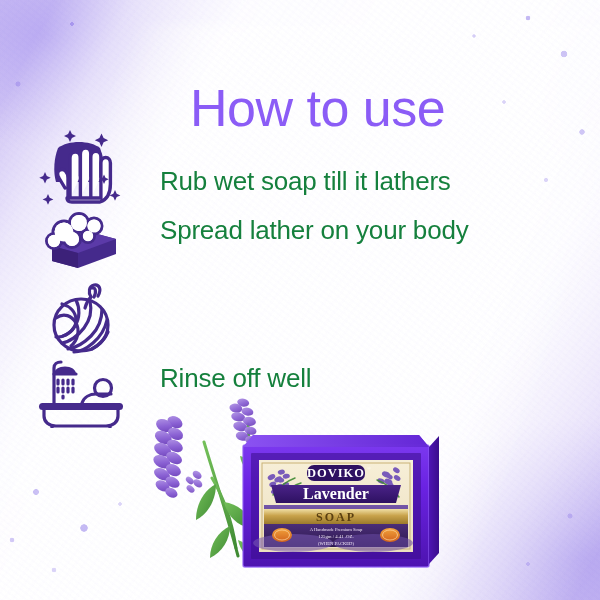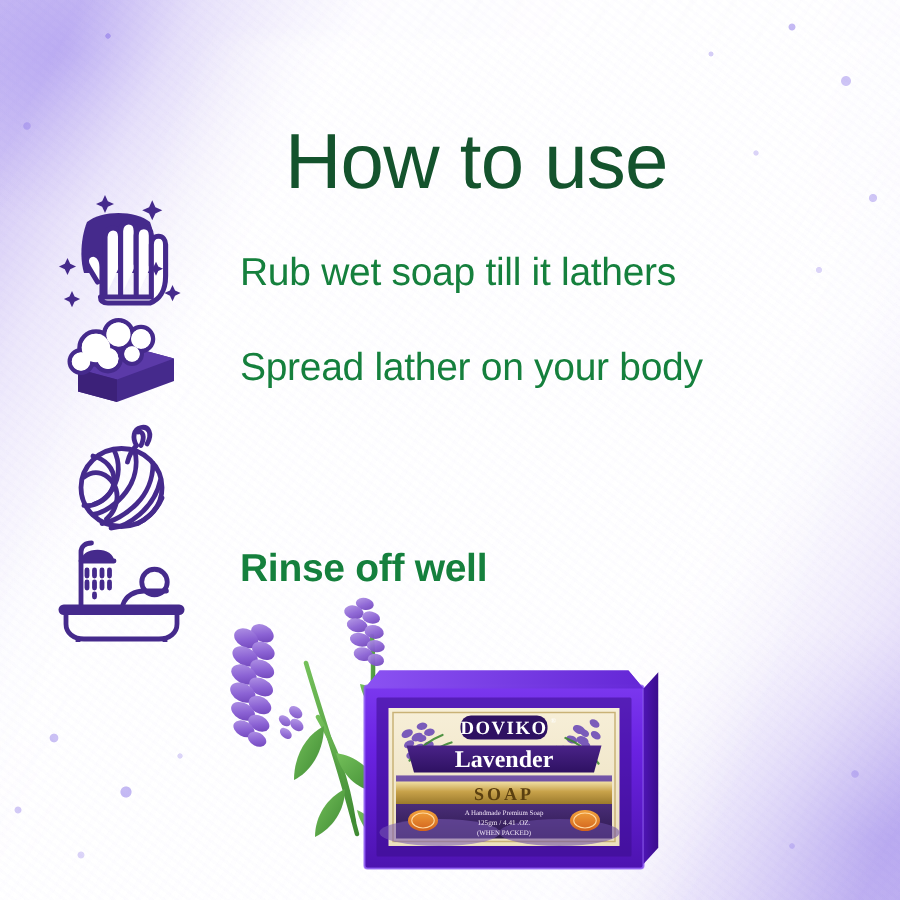--- a/index.html
+++ b/index.html
@@ -70,44 +70,44 @@
     position:absolute; inset:0; opacity:.35; mix-blend-mode:multiply;
     background-image:
       repeating-linear-gradient(37deg, rgba(150,130,225,.05) 0 2px, transparent 2px 5px),
       repeating-linear-gradient(-52deg, rgba(150,130,225,.045) 0 3px, transparent 3px 7px);
   }
 
   
   .title {
     position:absolute; left:190px; top:82px; width:340px;
     font-size:52px; font-weight:400; letter-spacing:-.5px;
-    color:#14532d; line-height:1; white-space:nowrap;
+    color:#8b5cf6; line-height:1; white-space:nowrap;
   }
   .step-text {
     position:absolute; left:160px;
     font-size:26px; font-weight:400; color:#15803d;
     line-height:1; white-space:nowrap; letter-spacing:-.2px;
   }
   .st0 { top:168px; }
-  .st1 { top:231px; }
+  .st1 { top:217px; }
   .st2 { top:294px; }
-  .st3 { top:365px;font-weight:bold; }
+  .st3 { top:365px; }
 
   
   .icon { position:absolute; }
   .ic0 { left:38px; top:128px; width:86px; height:78px; }
   .ic1 { left:44px; top:212px; width:76px; height:62px; }
   .ic2 { left:50px; top:282px; width:66px; height:72px; }
   .ic3 { left:32px; top:356px; width:98px; height:72px; }
 
   
   .sprig { position:absolute; left:152px; top:398px; width:128px; height:168px; }
 
   
-  .soapbox { position:absolute; left:233px; top:443px; width:206px; height:140px; }
+  .soapbox { position:absolute; left:233px; top:431px; width:206px; height:140px; }
 </style>
 </head>
 <body>
 
 <div id="stage">
 
   <div class="bg-base"></div>
   <div class="bg-swath"></div>
   <div class="bg-swath2"></div>
   <div class="bg-speck"></div>

